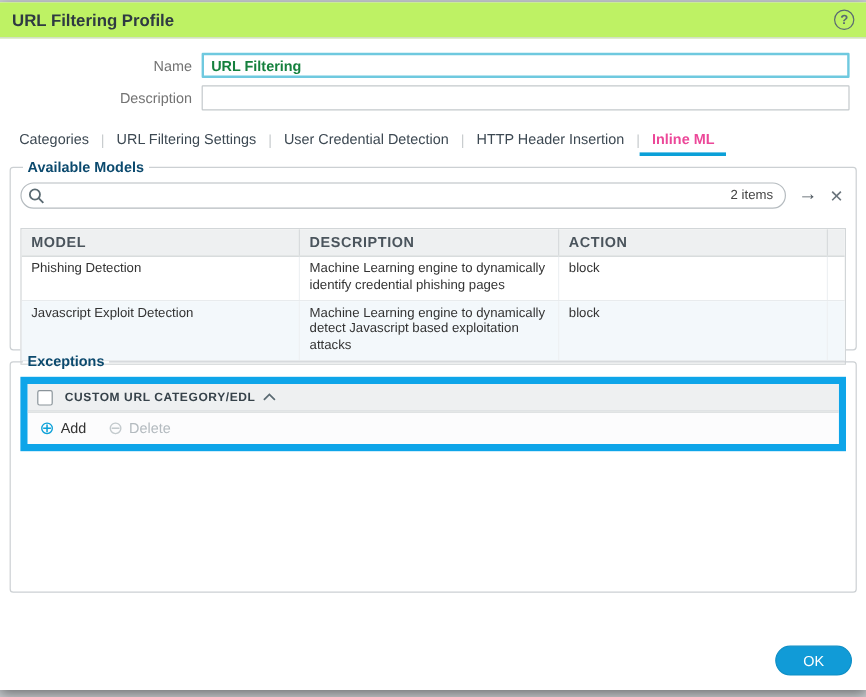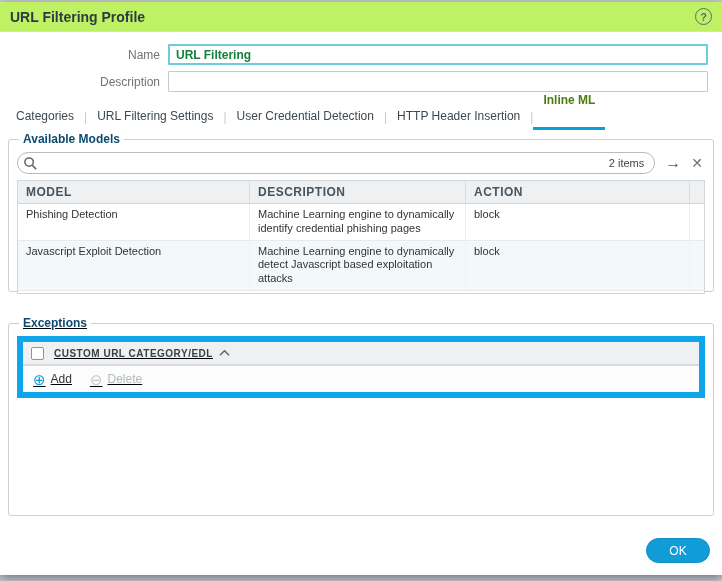--- a/index.html
+++ b/index.html
@@ -32,32 +32,32 @@
   
   .form-rows { padding:12px 14px 0 0; }
   .form-row { display:flex; align-items:center; margin-bottom:6px; }
   .form-row label { width:160px; text-align:right; margin-right:8px; font-size:12px; color:#737373;padding-left:40px; }
   .form-row input { flex:1; height:21px; font-size:12px; padding:0 6px; color:#15803d;font-weight:bold; }
   .name-input { border:2px solid #6fc9df; border-radius:1px; outline:none; }
   .desc-input { border:1px solid #c4c9cc; border-radius:1px; outline:none; }
   
   .tabs { display:flex; align-items:flex-end; padding:8px 6px 0 6px; height:32px; flex:0 0 32px; font-size:12px; }
   .tab { padding:4px 10px 7px 10px; color:#3c4852; cursor:pointer; white-space:nowrap; }
-  .tab.active { font-weight:bold; color:#4d7c0f; border-bottom:3px solid #0ba0d8; padding-bottom:20px; }
+  .tab.active { font-weight:bold; color:#ec4899; border-bottom:3px solid #0ba0d8; padding-bottom:4px; }
   .tab-sep { color:#c8ccce; padding-bottom:6px; }
   
   fieldset.group {
     margin:2px 8px 0 8px; border:1px solid #ccd0d3; border-radius:3px;
     padding:6px 8px 8px 8px;
   }
   fieldset.group legend { font-size:12px; font-weight:bold; color:#0c4a6e; padding:0 4px; margin-left:2px; }
   #models-group { height:160px; flex:0 0 auto; }
-  #exceptions-group { margin-top:24px; height:200px; display:flex; flex-direction:column;text-decoration:underline; }
-  
-  .search-row { display:flex; align-items:center; margin-bottom:6px; }
+  #exceptions-group { margin-top:2px; height:200px; display:flex; flex-direction:column; }
+  
+  .search-row { display:flex; align-items:center; margin-bottom:16px; }
   .search-pill {
     flex:1; height:22px; border:1px solid #b6bcc0; border-radius:12px;
     display:flex; align-items:center; padding:0 10px 0 5px; background:#fff; cursor:text;
   }
   .search-glyph { display:flex; align-items:center; margin-right:6px; }
   .count { margin-left:auto; font-size:11px; color:#444; }
   .arrow-icon { margin:0 4px 0 10px; color:#4a545c; font-size:16px; line-height:1; cursor:pointer; }
   .x-icon { color:#6a747c; font-size:14px; font-weight:bold; margin:0 2px 0 6px; cursor:pointer; }
   
   .grid { border:1px solid #d2d6d8; height:114px; display:flex; flex-direction:column; background:#fff; overflow:hidden; }

